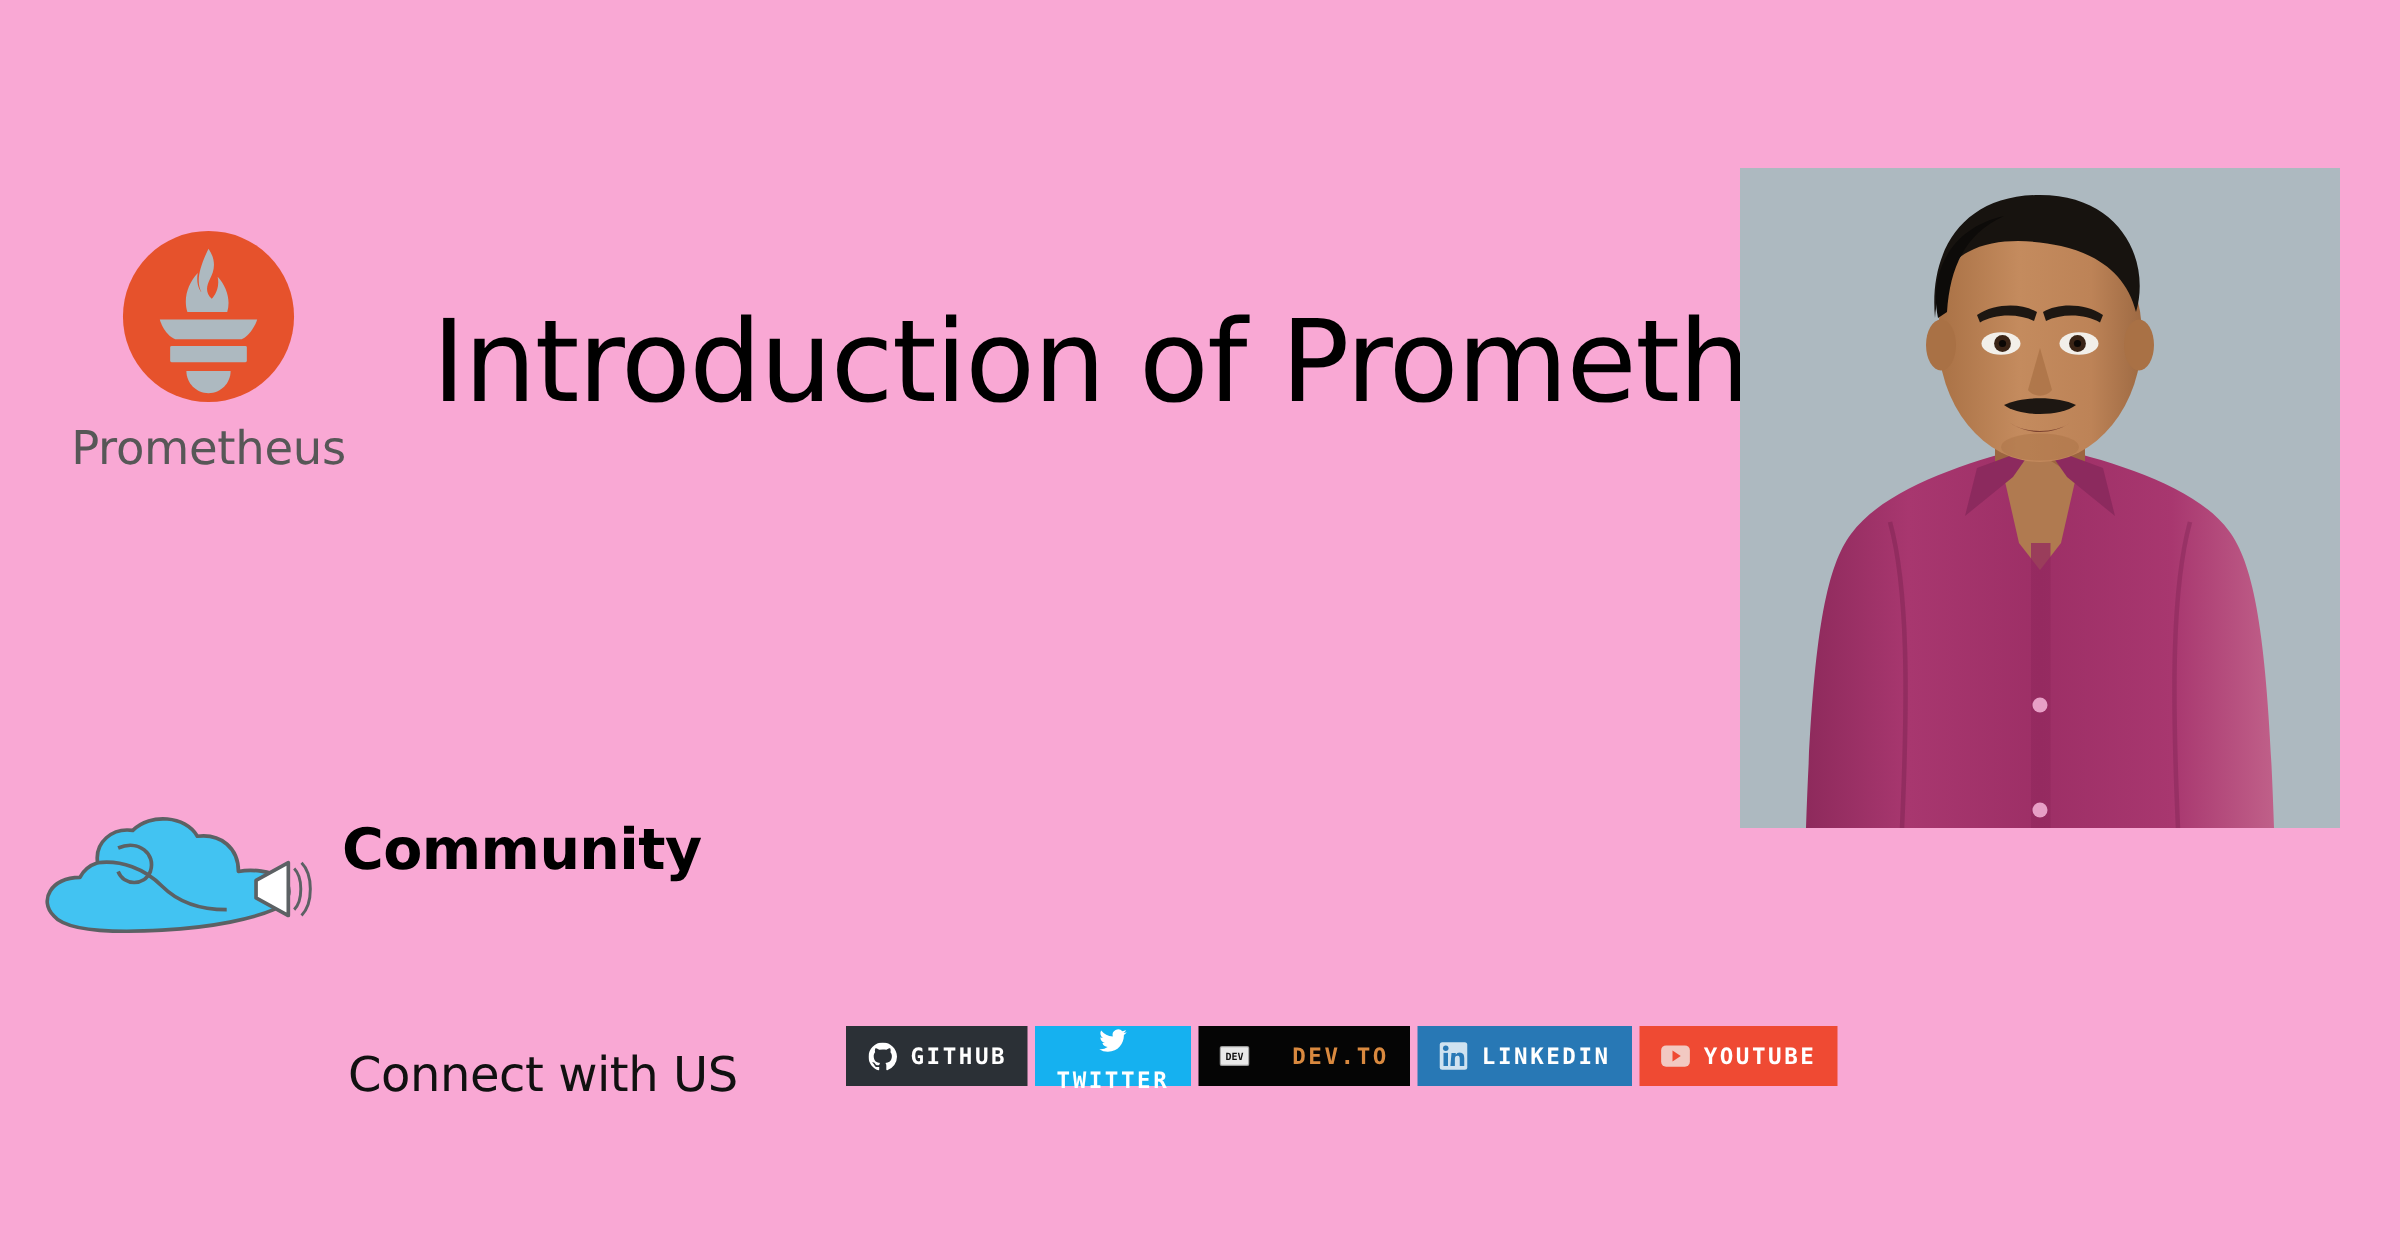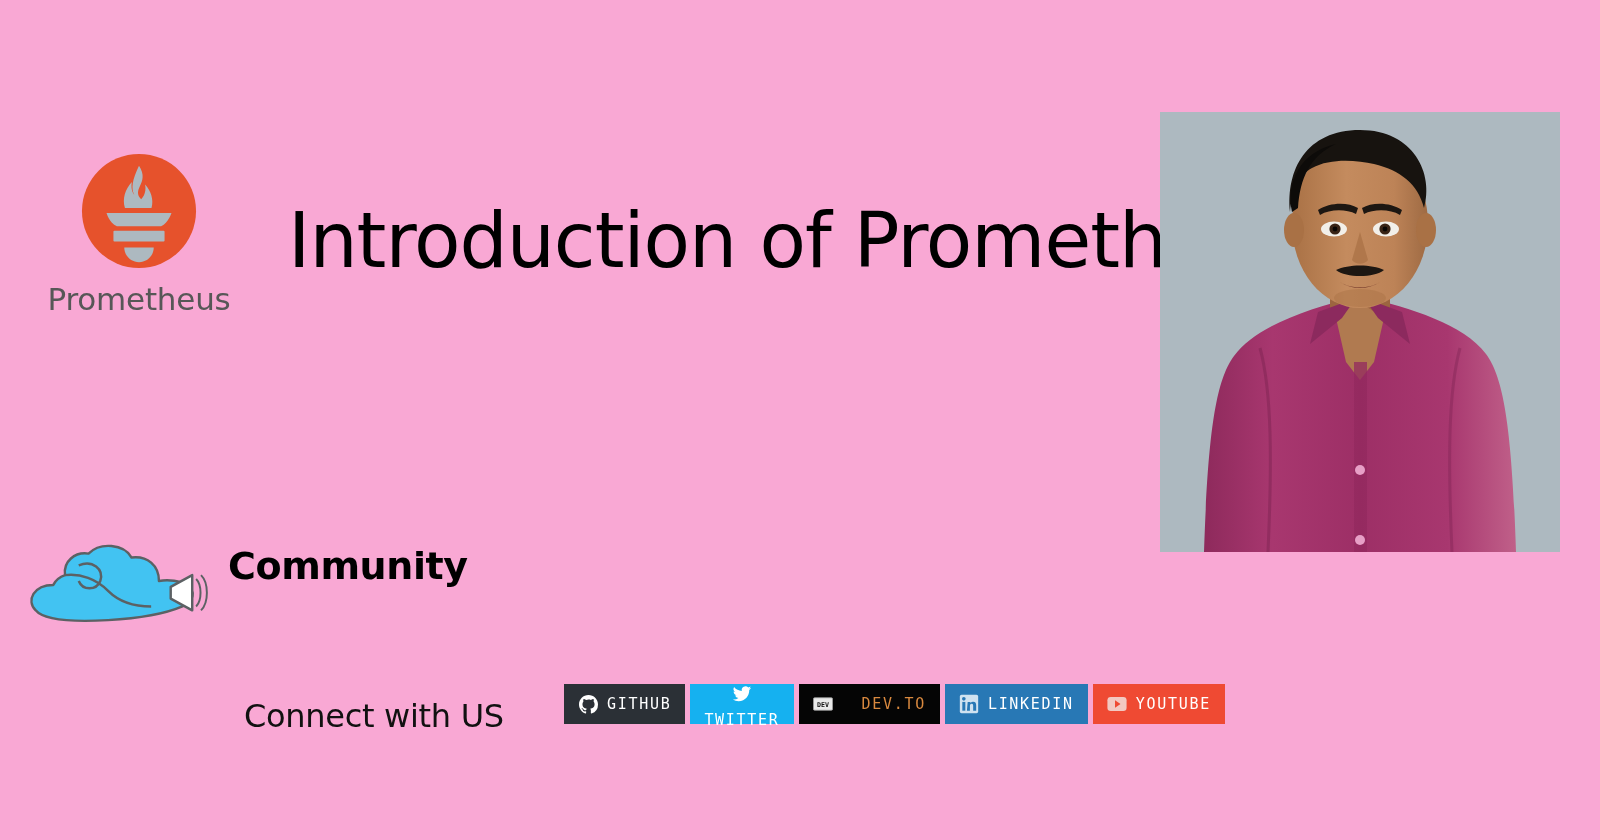--- a/index.html
+++ b/index.html
@@ -106,21 +106,21 @@
     font-size: 38px;
     font-weight: 700;
     color: #000000;
     font-family: "DejaVu Sans", sans-serif;
     letter-spacing: -0.4px;
   }
 
   
   .connect-label {
     position: absolute;
-    left: 244px;
+    left: 232px;
     top: 697px;
     font-size: 32px;
     color: #111111;
     font-family: "DejaVu Sans", sans-serif;
     letter-spacing: -0.3px;
   }
 
   .social-bar {
     position: absolute;
     left: 564px;
@@ -137,21 +137,21 @@
     gap: 9px;
     padding: 0 14px;
     height: 40px;
     cursor: pointer;
     user-select: none;
   }
 
   .social-btn .s-label {
     font-family: "DejaVu Sans Mono", monospace;
     font-size: 15px;
-    font-weight: 400;
+    font-weight: 700;
     letter-spacing: 1.7px;
     line-height: 1;
     white-space: nowrap;
   }
 
   .social-btn .s-icon {
     display: flex;
     align-items: center;
     justify-content: center;
     width: 20px;

